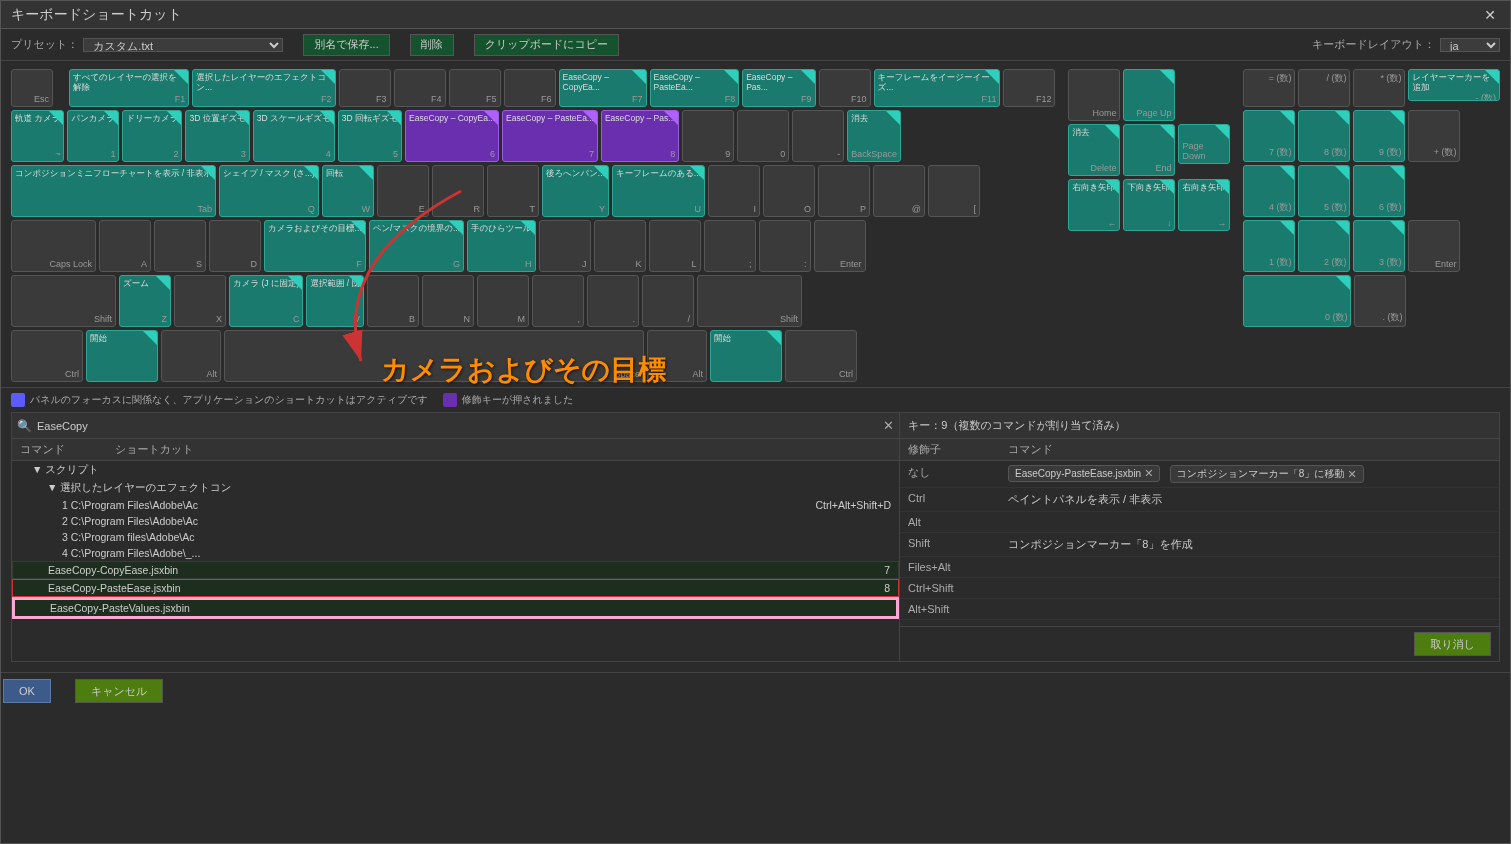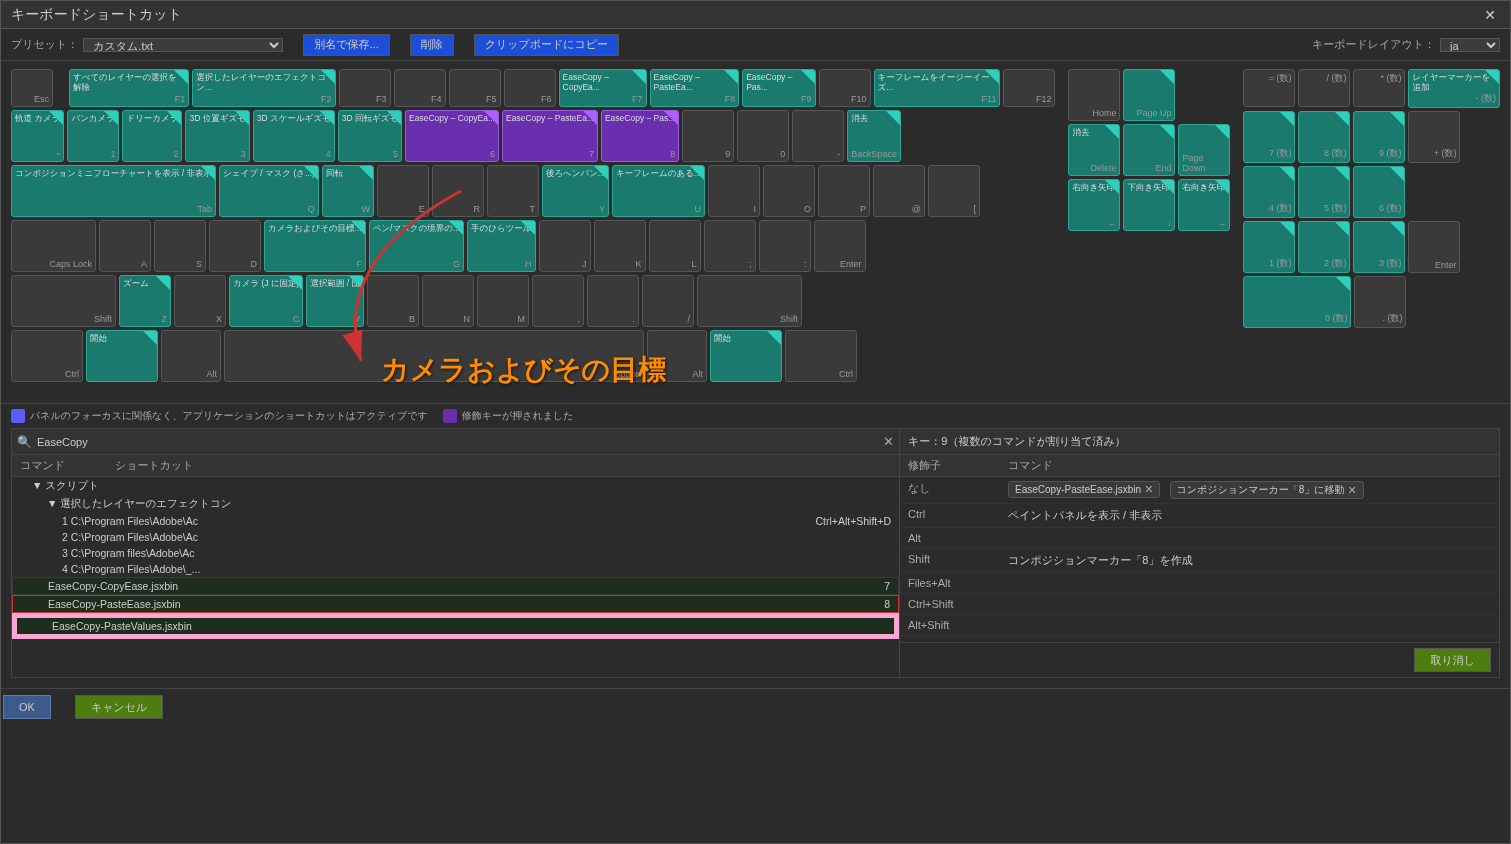--- a/index.html
+++ b/index.html
@@ -58,21 +58,21 @@
     .toolbar-select {
       background: #3c3c3c;
       border: 1px solid #555;
       color: #ccc;
       font-size: 11px;
       height: 14px;
       padding: 0 5px;
       width: 200px;
     }
     .toolbar-btn {
-      background: #1d4ed8;
+      background: #14532d;
       border: 1px solid #555;
       color: #ccc;
       font-size: 11px;
       height: 22px;
       padding: 0 10px;
       cursor: pointer;
     }
     .toolbar-right {
       margin-left: auto;
       display: flex;
@@ -140,21 +140,20 @@
     .key.fn { height: 38px; }
 
     .legend-bar {
       display: flex;
       align-items: center;
       gap: 15px;
       padding: 5px 10px;
       font-size: 10px;
       color: #aaa;
       border-top: 1px solid #444;
-      margin-top: 16px;
     }
     .legend-item {
       display: flex;
       align-items: center;
       gap: 5px;
     }
     .legend-box {
       width: 14px;
       height: 14px;
       border-radius: 2px;
@@ -691,21 +690,21 @@
         </div>
         <div class="nav-row">
           <div class="key green" style="min-width:52px;height:52px">
               <span class="key-label-top">消去</span>
               <span class="key-label-bot">Delete</span>
             </div>
           <div class="key green" style="min-width:52px;height:52px">
               <span class="key-label-top"></span>
               <span class="key-label-bot">End</span>
             </div>
-          <div class="key green" style="min-width:52px;height:52px">
+          <div class="key green" style="min-width:52px;height:40px">
               <span class="key-label-top"></span>
               <span class="key-label-bot">Page Down</span>
             </div>
         </div>
         <div class="nav-row">
           <div class="key green" style="min-width:52px;height:52px">
               <span class="key-label-top">右向き矢印</span>
               <span class="key-label-bot">←</span>
             </div>
           <div class="key green" style="min-width:52px;height:52px">
@@ -724,21 +723,21 @@
         <div class="nav-row">
           <div class="key" style="min-width:52px;height:38px">
               <span class="key-label-bot">= (数)</span>
             </div>
           <div class="key" style="min-width:52px;height:38px">
               <span class="key-label-bot">/ (数)</span>
             </div>
           <div class="key" style="min-width:52px;height:38px">
               <span class="key-label-bot">* (数)</span>
             </div>
-          <div class="key green" style="min-width:52px;height:39px">
+          <div class="key green" style="min-width:52px;height:32px">
               <span class="key-label-top">レイヤーマーカーを追加</span>
               <span class="key-label-bot">- (数)</span>
             </div>
         </div>
 
         <div class="nav-row">
           <div class="key green" style="min-width:52px;height:52px">
               <span class="key-label-top"></span>
               <span class="key-label-bot">7 (数)</span>
             </div>
@@ -848,21 +847,21 @@
           <span>4  C:\Program Files\Adobe\_...</span>
         </div>
         <div class="cmd-item cmd-indent2" style="background:#1e2e1e;border:1px solid #3a3a3a">
           <span>EaseCopy-CopyEase.jsxbin</span>
           <span>7</span>
         </div>
         <div class="cmd-item cmd-indent2" style="background:#1e2e1e;border:1px solid #cc3333">
           <span>EaseCopy-PasteEase.jsxbin</span>
           <span>8</span>
         </div>
-        <div class="cmd-item cmd-indent2" style="background:#1e2e1e;border:5px solid #f9a8d4">
+        <div class="cmd-item cmd-indent2" style="background:#1e2e1e;border:3px solid #f9a8d4">
           <span>EaseCopy-PasteValues.jsxbin</span>
         </div>
       </div>
     </div>
 
     <div class="shortcut-panel">
       <div class="shortcut-title">
         <span>キー：9（複数のコマンドが割り当て済み）</span>
       </div>
       <div class="shortcut-header">

